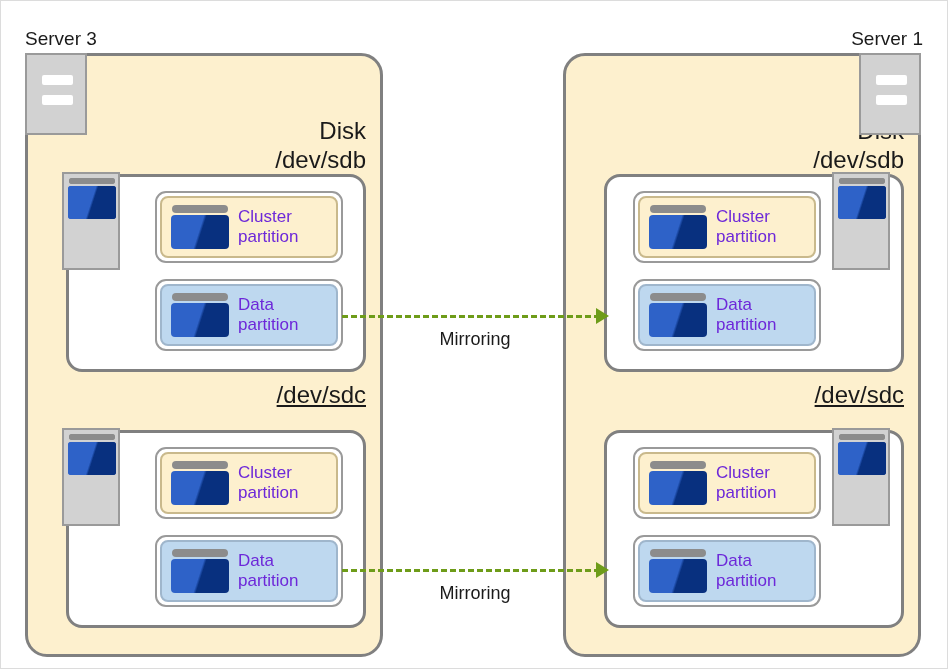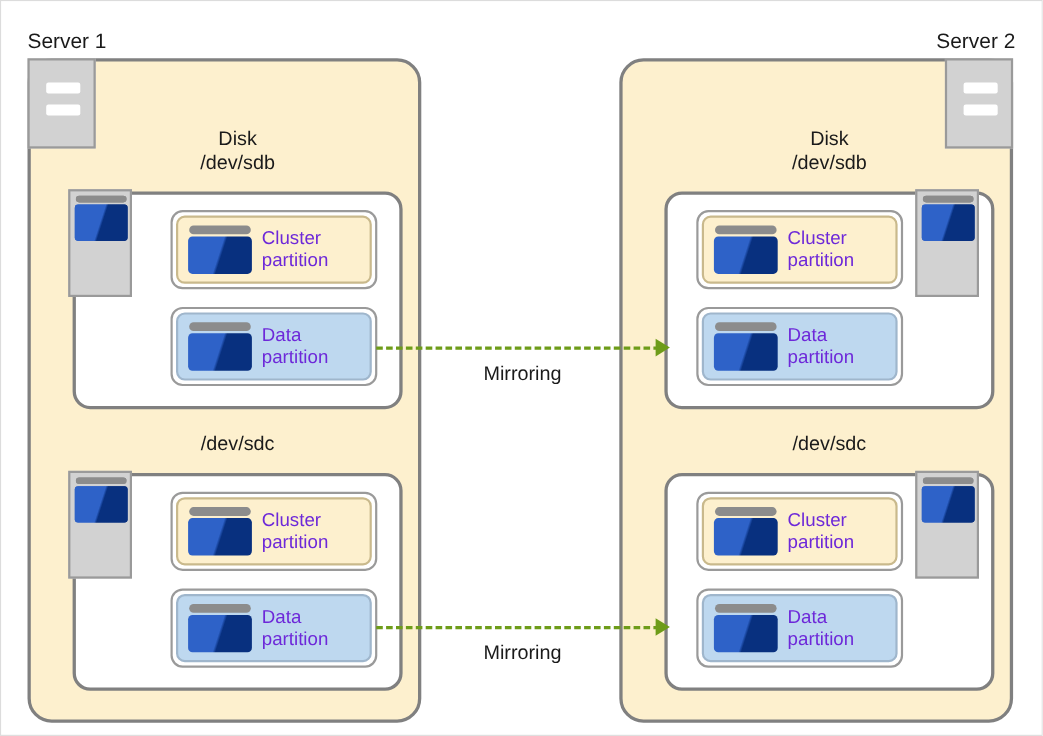--- a/index.html
+++ b/index.html
@@ -57,28 +57,28 @@
     box-sizing: border-box;
   }
   .disk-group.sdb { top: 118px; }
   .disk-group.sdc { top: 374px; }
 
   
   .disk-caption {
     position: absolute;
     width: 300px;
     left: 38px;
-    text-align: center;
-    font-size: 18px;
+    text-align: right;
+    font-size: 24px;
     color: #1a1a1a;
     line-height: 1.22;
     white-space: pre-line;
   }
   .disk-caption.sdb { top: 60px; }
-  .disk-caption.sdc { top: 337px; }
+  .disk-caption.sdc { top: 324px; text-decoration: underline; }
 
   
   .partition {
     position: absolute;
     width: 188px;
     height: 72px;
     border: 2px solid #9a9a9a;
     border-radius: 11px;
     box-sizing: border-box;
     background: #ffffff;
@@ -210,21 +210,21 @@
     color: #1a1a1a;
     text-align: center;
     white-space: nowrap;
   }
 </style>
 </head>
 <body>
 
 <div id="canvas">
 
-  <div class="server-label" id="server1-label">Server 1</div>
+  <div class="server-label" id="server1-label">Server 3</div>
 
   <div class="server-box" id="server1-box">
 
     <div class="disk-caption sdb">Disk
 /dev/sdb</div>
 
     <div class="disk-group sdb">
 
       <div class="partition cluster" style="left:86px; top:14px;">
         <div class="partition-inner">
@@ -287,21 +287,21 @@
     </div>
 
     <div class="server-icon" style="left:-3px; top:-3px;">
       <span class="chassis">
         <span class="bar b1"></span>
         <span class="bar b2"></span>
       </span>
     </div>
   </div>
 
-  <div class="server-label" id="server2-label">Server 2</div>
+  <div class="server-label" id="server2-label">Server 1</div>
 
   <div class="server-box" id="server2-box">
 
     <div class="disk-caption sdb">Disk
 /dev/sdb</div>
 
     <div class="disk-group sdb">
 
       <div class="partition cluster" style="left:26px; top:14px;">
         <div class="partition-inner">

